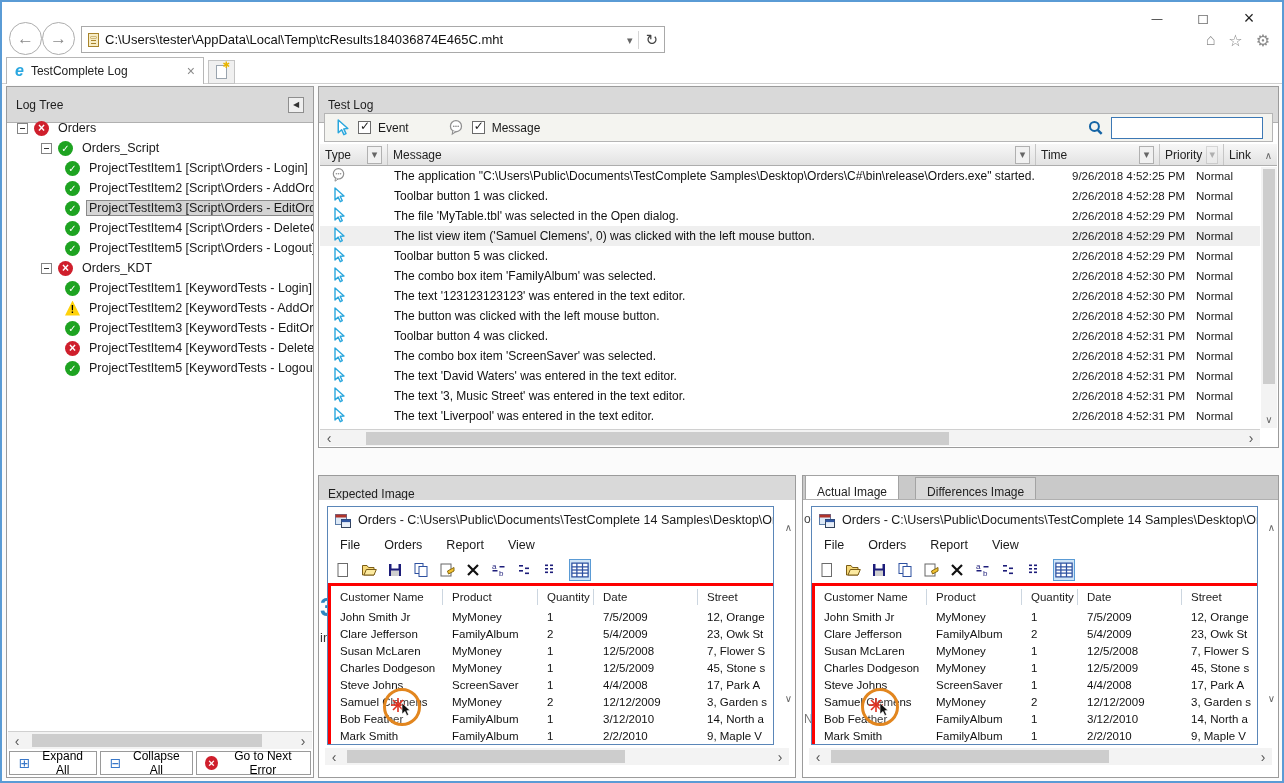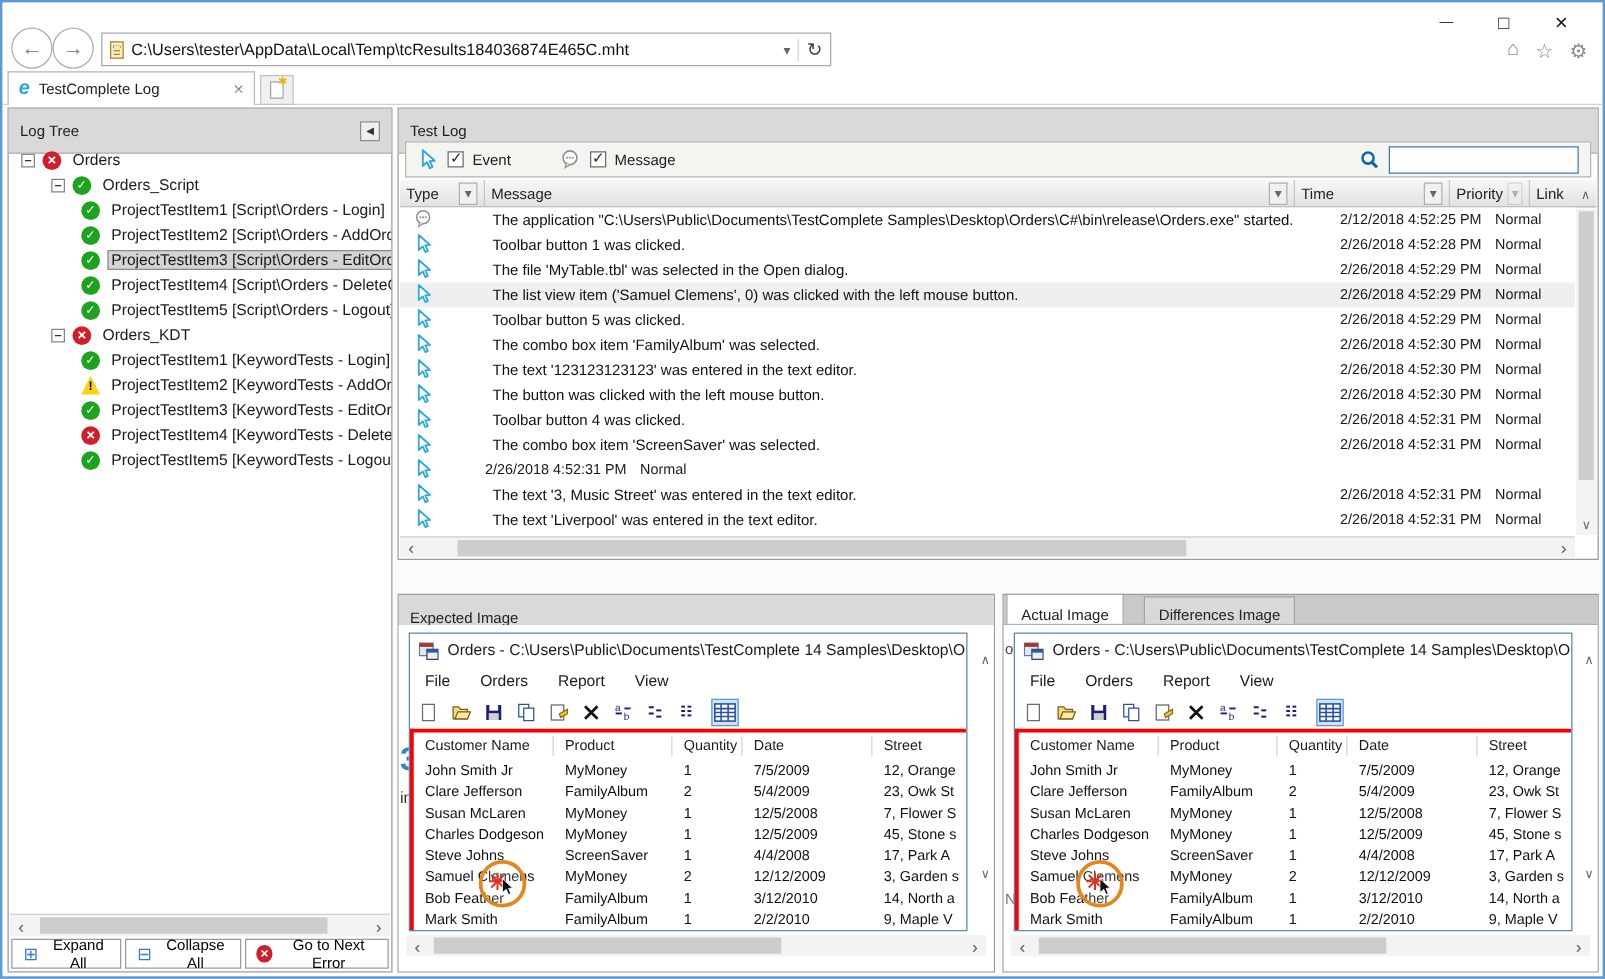--- a/index.html
+++ b/index.html
@@ -401,21 +401,21 @@
               
               <span class="ric ric-message"><svg viewBox="0 0 16 16">
                   <circle cx="7.5" cy="6.8" r="5.2" fill="#fff" stroke="#909090" stroke-width="1.2"></circle>
                   <path d="M4.5 11.2 L4 14.2 L7.2 12" fill="#fff" stroke="#909090" stroke-width="1"></path>
                   <circle cx="5.4" cy="6.8" r=".8" fill="#909090"></circle>
                   <circle cx="7.5" cy="6.8" r=".8" fill="#909090"></circle>
                   <circle cx="9.6" cy="6.8" r=".8" fill="#909090"></circle>
                 </svg></span>
             </span>
             <span class="cell-msg">The application "C:\Users\Public\Documents\TestComplete Samples\Desktop\Orders\C#\bin\release\Orders.exe" started.</span>
-            <span class="cell-time">2/12/2018 4:52:25 PM</span>
+            <span class="cell-time">9/26/2018 4:52:25 PM</span>
             <span class="cell-pri">Normal</span>
             <span class="cell-link"></span>
           </div>
 
           <div class="lrow icon-event">
             <span class="cell-type">
               <span class="ric ric-event"><svg viewBox="0 0 16 16">
                   <path d="M4 1 L4 13 L7.2 10.1 L9.3 14.7 L11.3 13.7 L9.2 9.3 L13 9 Z" fill="#fff" stroke="#2aa7dd" stroke-width="1.4" stroke-linejoin="round"></path>
                 </svg></span>
               
@@ -530,20 +530,21 @@
             <span class="cell-link"></span>
           </div>
 
           <div class="lrow icon-event">
             <span class="cell-type">
               <span class="ric ric-event"><svg viewBox="0 0 16 16">
                   <path d="M4 1 L4 13 L7.2 10.1 L9.3 14.7 L11.3 13.7 L9.2 9.3 L13 9 Z" fill="#fff" stroke="#2aa7dd" stroke-width="1.4" stroke-linejoin="round"></path>
                 </svg></span>
               
             </span>
+            <span class="cell-msg">The text 'David Waters' was entered in the text editor.</span>
             <span class="cell-time">2/26/2018 4:52:31 PM</span>
             <span class="cell-pri">Normal</span>
             <span class="cell-link"></span>
           </div>
 
           <div class="lrow icon-event">
             <span class="cell-type">
               <span class="ric ric-event"><svg viewBox="0 0 16 16">
                   <path d="M4 1 L4 13 L7.2 10.1 L9.3 14.7 L11.3 13.7 L9.2 9.3 L13 9 Z" fill="#fff" stroke="#2aa7dd" stroke-width="1.4" stroke-linejoin="round"></path>
                 </svg></span>

